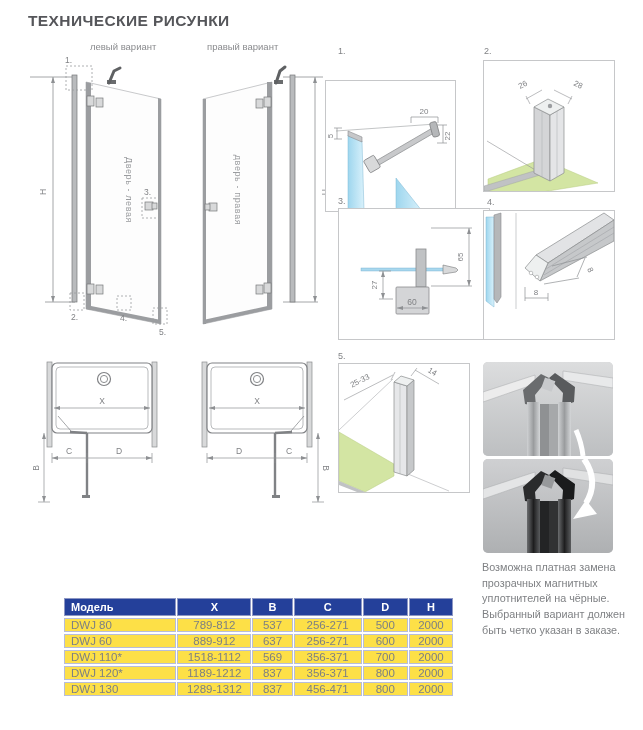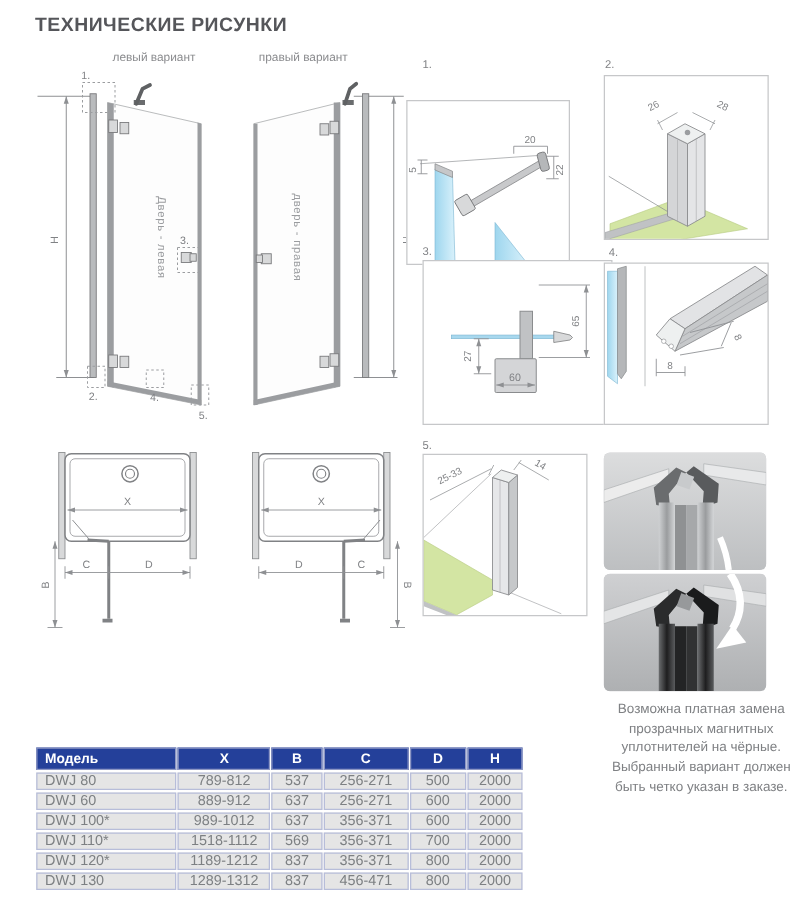--- a/index.html
+++ b/index.html
@@ -10,26 +10,26 @@
   .variant{font-size:9.5px;color:#8a8b8e;}
   .detail-num{font-size:9px;color:#808285;}
   .detail-box{border:1px solid #c6c7c9;background:#fff;}
   .photo{border-radius:5px;overflow:hidden;background:#cfd0d2;}
   .note{font-size:10.8px;line-height:1.45;color:#7f8184;width:158px;}
   svg text{font-family:"Liberation Sans",sans-serif;}
   .dimtxt{font-size:8px;fill:#808285;}
   .dimtxt9{font-size:8.5px;fill:#808285;}
   .doortxt{font-size:9px;fill:#9a9c9f;letter-spacing:.6px;}
   .callout{font-size:8.5px;fill:#808285;}
-  table.sizes{border-collapse:separate;border-spacing:1px 2px;table-layout:fixed;width:391px;}
+  table.sizes{border-collapse:separate;border-spacing:1px 2px;table-layout:fixed;width:391px;margin-left:35px;}
   table.sizes th{background:#24409a;color:#fff;font-weight:bold;font-size:11px;
       padding:1px 4px;height:14px;border:1px solid #8d97c4;text-align:center;}
   table.sizes th.first{text-align:left;padding-left:6px;}
   table.sizes td{border:1px solid #b7bdd9;color:#7d8083;font-size:11.5px;text-align:center;
-      padding:0 3px;height:11px;line-height:12px;background:#e5e5e5;}
+      padding:0 3px;height:11px;line-height:12px;background:#fde047;}
   table.sizes td.first{text-align:left;padding-left:6px;}
 </style>
 </head>
 <body>
 
 <div id="canvas">
 
   <div class="abs title" style="left:28px;top:12px;">ТЕХНИЧЕСКИЕ РИСУНКИ</div>
   <div class="abs variant" style="left:90px;top:41px;">левый вариант</div>
   <div class="abs variant" style="left:207px;top:41px;">правый вариант</div>
@@ -380,21 +380,21 @@
       <rect x="57" y="42" width="9" height="52" fill="#232425"></rect>
       <rect x="66" y="42" width="9" height="52" fill="#313233"></rect>
       <rect x="75" y="40" width="13" height="54" fill="url(#pv2)"></rect>
       <g>
         <path d="M101,0 C111,14 112,30 103,44" stroke="#fff" stroke-width="6" fill="none"></path>
         <polygon points="90,60 103,41 114,55" fill="#fff"></polygon>
       </g>
     </svg>
   </div>
 
-  <div class="abs note" style="left:482px;top:560px;text-align:center;">Возможна платная замена прозрачных магнитных уплотнителей на чёрные. Выбранный вариант должен быть четко указан в заказе.</div>
+  <div class="abs note" style="left:482px;top:560px;">Возможна платная замена прозрачных магнитных уплотнителей на чёрные. Выбранный вариант должен быть четко указан в заказе.</div>
 
   <div class="abs" style="left:28px;top:596px;">
     <table class="sizes">
       <colgroup>
         <col style="width:112px">
           <col style="width:74px">
           <col style="width:40px">
         <col style="width:68px">
           <col style="width:45px">
           <col style="width:44px">
@@ -420,28 +420,20 @@
         </tr>
         <tr>
           <td class="first">DWJ 60</td>
           <td>889-912</td>
           <td>637</td>
           <td>256-271</td>
           <td>600</td>
           <td>2000</td>
         </tr>
         <tr>
-          <td class="first">DWJ 100*</td>
-          <td>989-1012</td>
-          <td>637</td>
-          <td>356-371</td>
-          <td>600</td>
-          <td>2000</td>
-        </tr>
-        <tr>
           <td class="first">DWJ 110*</td>
           <td>1518-1112</td>
           <td>569</td>
           <td>356-371</td>
           <td>700</td>
           <td>2000</td>
         </tr>
         <tr>
           <td class="first">DWJ 120*</td>
           <td>1189-1212</td>

